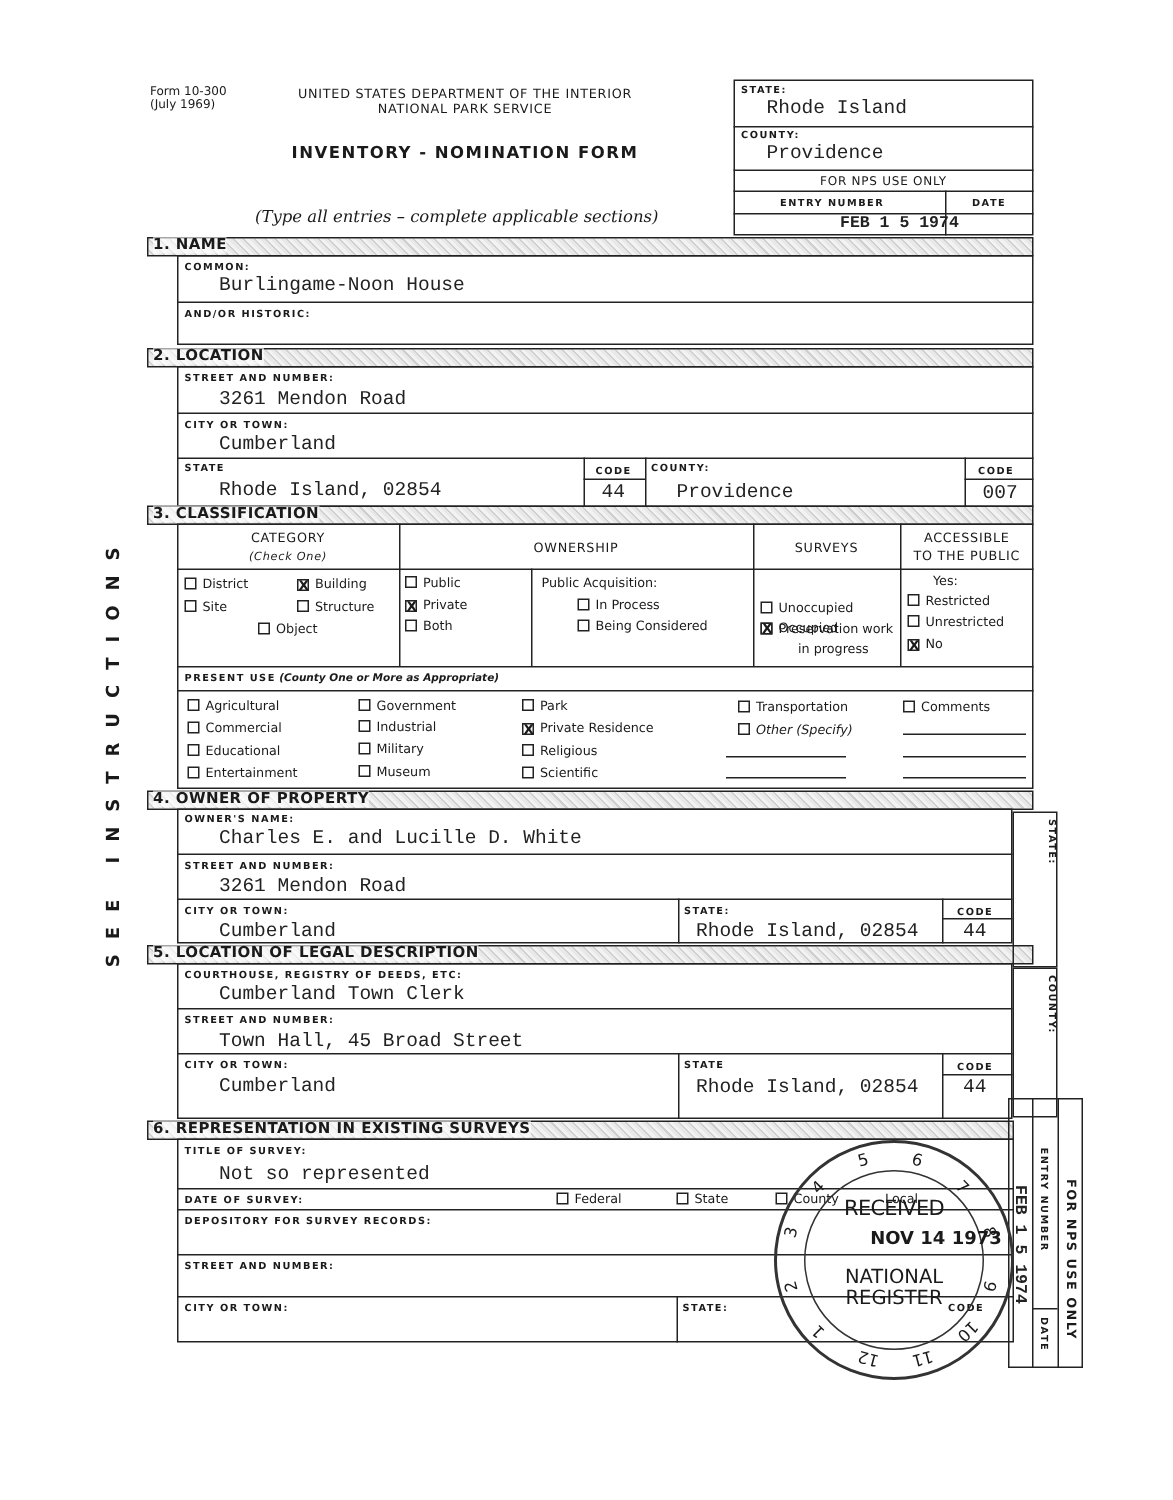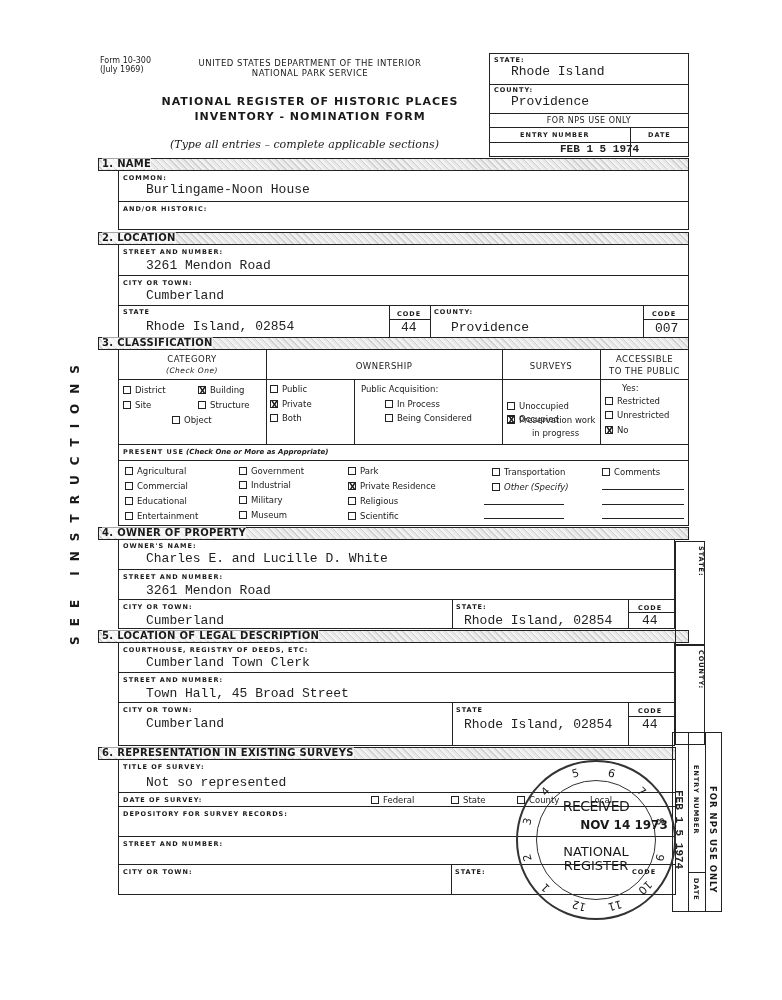--- a/index.html
+++ b/index.html
@@ -29,21 +29,20 @@
 
 <div class="abs sans" style="left:100px;top:56px;font-size:8px;line-height:9px;">
   <div>Form 10-300</div>
   <div>(July 1969)</div>
 </div>
 <div class="abs sans" style="left:180px;top:58px;width:260px;text-align:center;font-size:8.5px;letter-spacing:0.5px;line-height:10px;">
   <div>UNITED STATES DEPARTMENT OF THE INTERIOR</div>
   <div>NATIONAL PARK SERVICE</div>
 </div>
 <div class="abs sans" style="left:150px;top:94px;width:320px;text-align:center;font-size:11px;font-weight:bold;letter-spacing:1px;line-height:15px;">
-  <div>NATIONAL REGISTER OF HISTORIC PLACES</div>
   <div>INVENTORY - NOMINATION FORM</div>
 </div>
 <div class="abs serif" style="left:170px;top:138px;font-size:11px;font-style:italic;">(Type all entries – complete applicable sections)</div>
 
 <div class="abs box" style="left:489px;top:53px;width:200px;height:104px;"></div>
 <div class="hl" style="left:489px;top:84px;width:200px;"></div>
 <div class="hl" style="left:489px;top:113px;width:200px;"></div>
 <div class="hl" style="left:489px;top:127px;width:200px;"></div>
 <div class="hl" style="left:489px;top:142px;width:200px;"></div>
 <div class="vl" style="left:630px;top:127px;height:30px;"></div>
@@ -126,21 +125,21 @@
 <div class="opt" style="left:507px;top:415px;"><span class="cb"></span><span>Preservation work</span></div>
 <div class="opt" style="left:532px;top:428px;">in progress</div>
 
 <div class="opt" style="left:622px;top:383px;">Yes:</div>
 <div class="opt" style="left:605px;top:396px;"><span class="cb"></span><span>Restricted</span></div>
 <div class="opt" style="left:605px;top:410px;"><span class="cb"></span><span>Unrestricted</span></div>
 <div class="opt" style="left:605px;top:425px;"><span class="cb">X</span><span>No</span></div>
 
 <div class="abs" style="left:123px;top:448px;font-size:7px;">
   <span class="lbl">PRESENT USE</span>
-  <span style="font-style:italic;font-weight:bold;">(Check One or More as Appropriate)</span>
+  <span style="font-style:italic;font-weight:bold;">(County One or More as Appropriate)</span>
 </div>
 <div class="opt" style="left:125px;top:466px;"><span class="cb"></span><span>Agricultural</span></div>
 <div class="opt" style="left:125px;top:481px;"><span class="cb"></span><span>Commercial</span></div>
 <div class="opt" style="left:125px;top:496px;"><span class="cb"></span><span>Educational</span></div>
 <div class="opt" style="left:125px;top:511px;"><span class="cb"></span><span>Entertainment</span></div>
 <div class="opt" style="left:239px;top:466px;"><span class="cb"></span><span>Government</span></div>
 <div class="opt" style="left:239px;top:480px;"><span class="cb"></span><span>Industrial</span></div>
 <div class="opt" style="left:239px;top:495px;"><span class="cb"></span><span>Military</span></div>
 <div class="opt" style="left:239px;top:510px;"><span class="cb"></span><span>Museum</span></div>
 <div class="opt" style="left:348px;top:466px;"><span class="cb"></span><span>Park</span></div>

